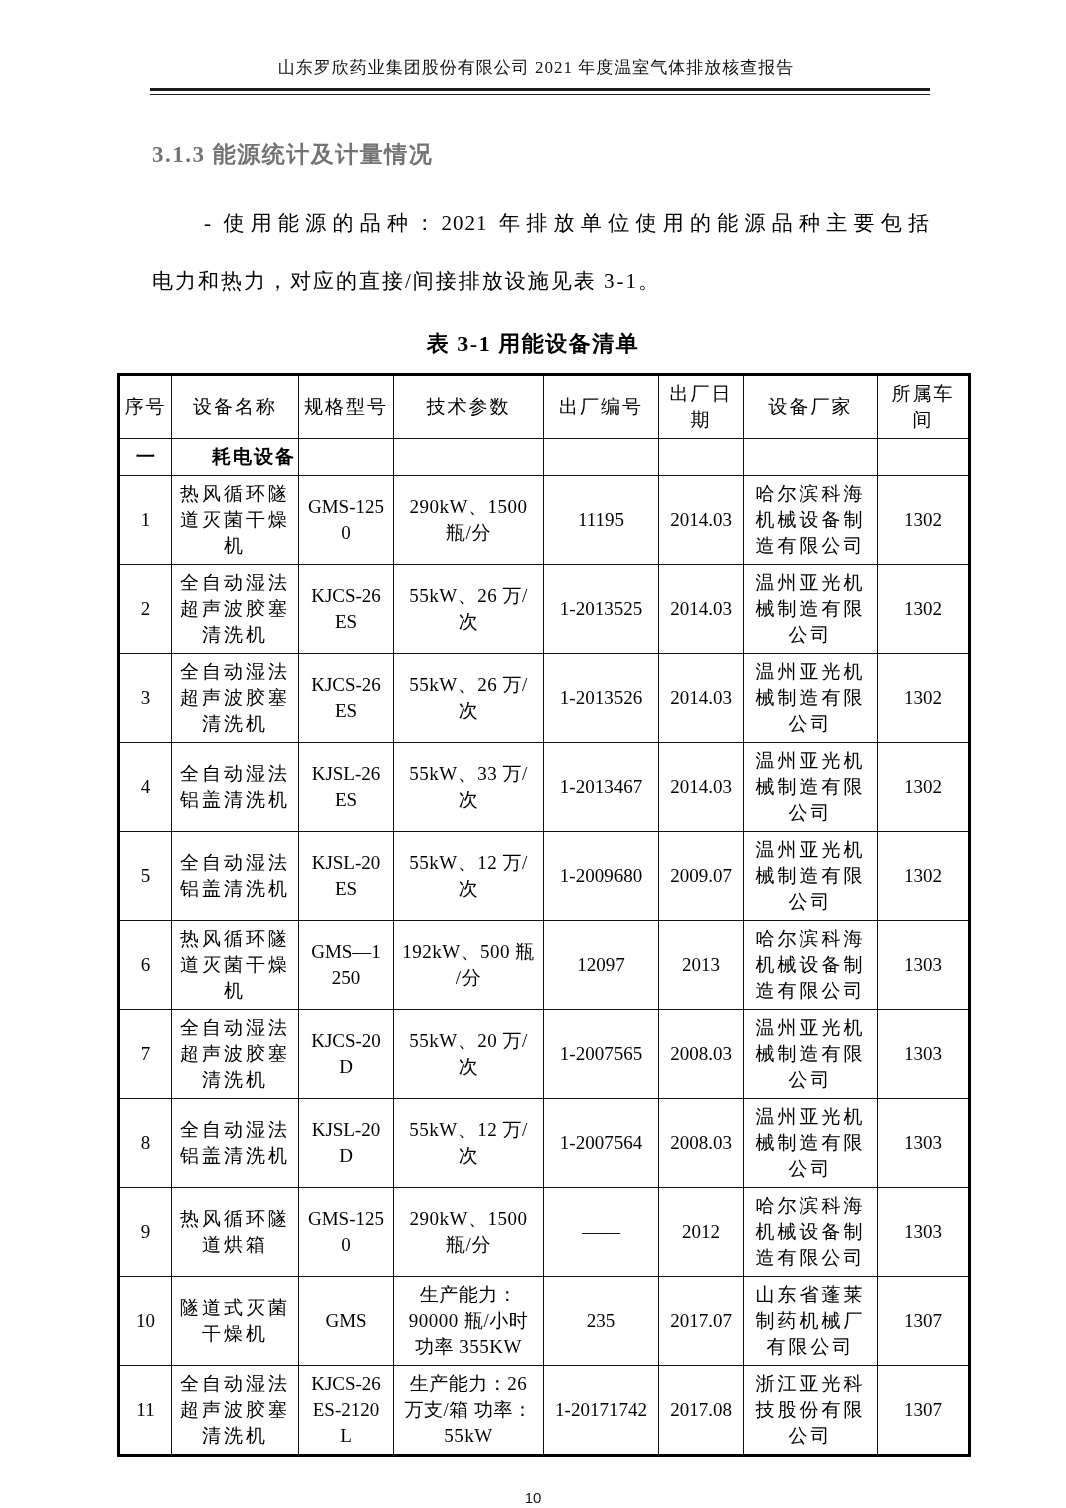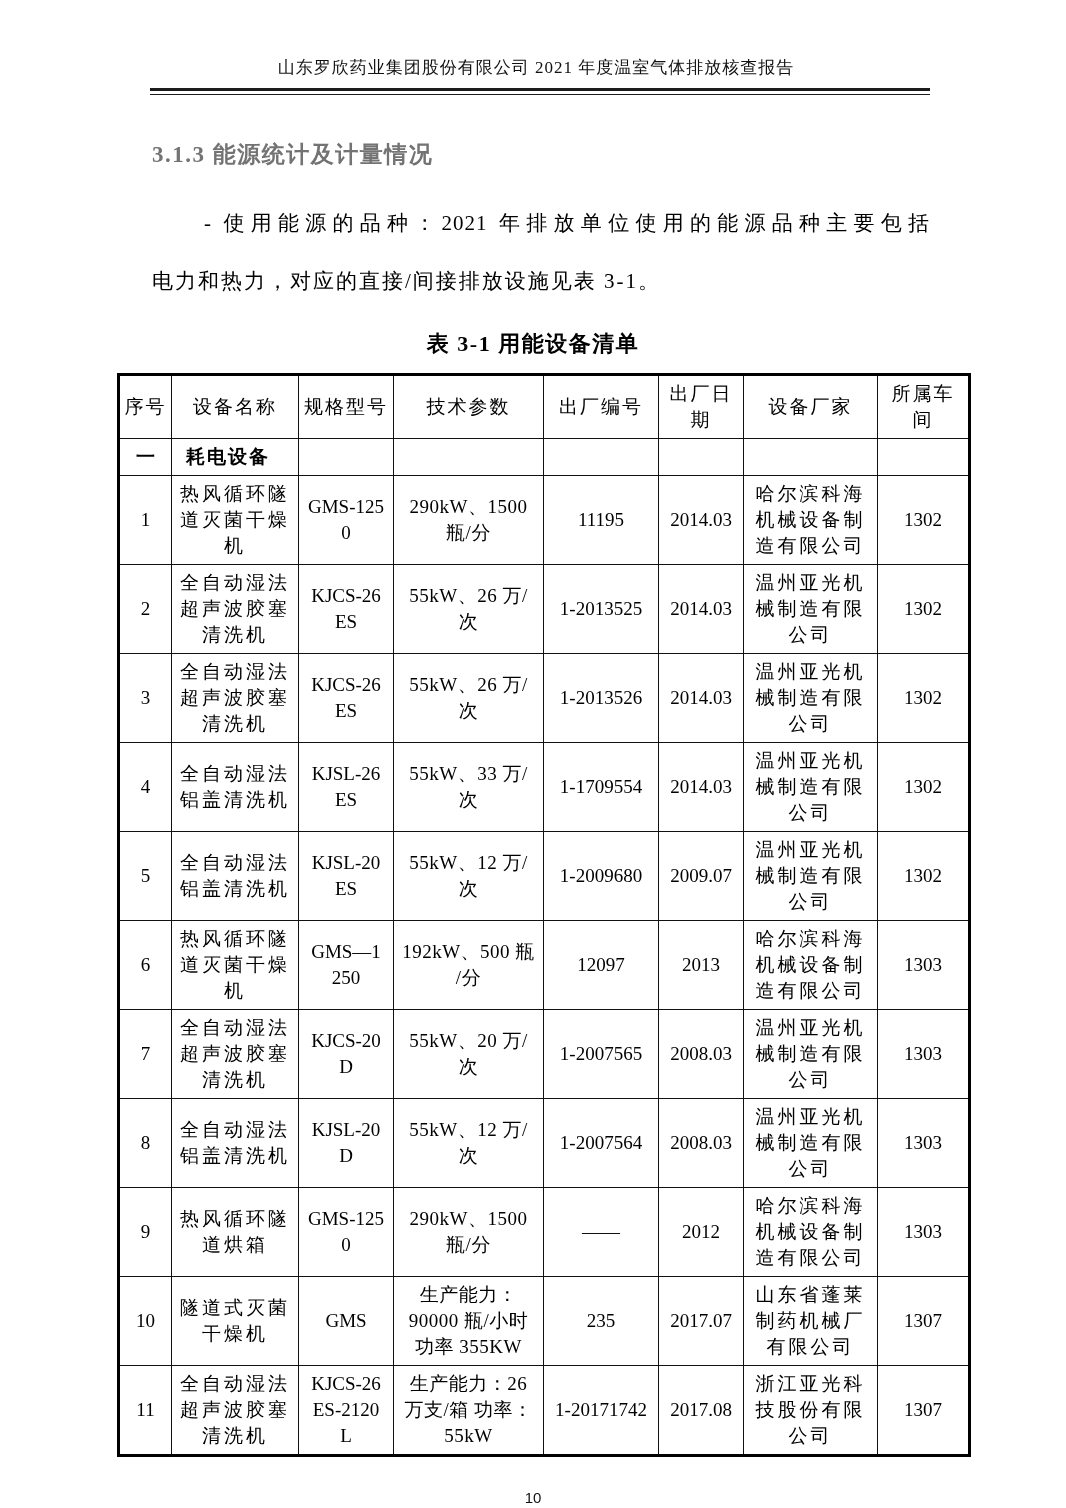--- a/index.html
+++ b/index.html
@@ -44,21 +44,21 @@
     text-align:center;vertical-align:middle;
     padding:5px 2px;white-space:pre-line;
     overflow:hidden;
   }
   table.equip th{font-weight:normal;letter-spacing:2px;}
   td.c-no{font-size:19px;}
   td.c-name,td.c-maker{letter-spacing:3px;}
   td.c-params{letter-spacing:0.5px;margin-top:12px;}
   tr.group-row td{height:26px;}
   tr.group-row td.c-no{font-weight:bold;}
-  tr.group-row td.c-name{font-weight:bold;text-align:left;padding-left:14px;letter-spacing:2px;}
+  tr.group-row td.c-name{font-weight:bold;text-align:right;padding-left:14px;letter-spacing:2px;}
   thead th{padding-top:8px;padding-bottom:8px;}
 
   
   .page-footer{
     margin-top:32px;text-align:center;font-size:15px;
     font-family:"Liberation Sans","DejaVu Sans",sans-serif;color:#111;
   }
 </style>
 </head>
 <body>
@@ -164,21 +164,21 @@
           <td class="c-workshop">1302</td>
         </tr>
         <tr>
           <td class="c-no">4</td>
           <td class="c-name">全自动湿法
 铝盖清洗机</td>
           <td class="c-model">KJSL-26
 ES</td>
           <td class="c-params">55kW、33 万/
 次</td>
-          <td class="c-serial">1-1709554</td>
+          <td class="c-serial">1-2013467</td>
           <td class="c-date">2014.03</td>
           <td class="c-maker">温州亚光机
 械制造有限
 公司</td>
           <td class="c-workshop">1302</td>
         </tr>
         <tr>
           <td class="c-no">5</td>
           <td class="c-name">全自动湿法
 铝盖清洗机</td>

